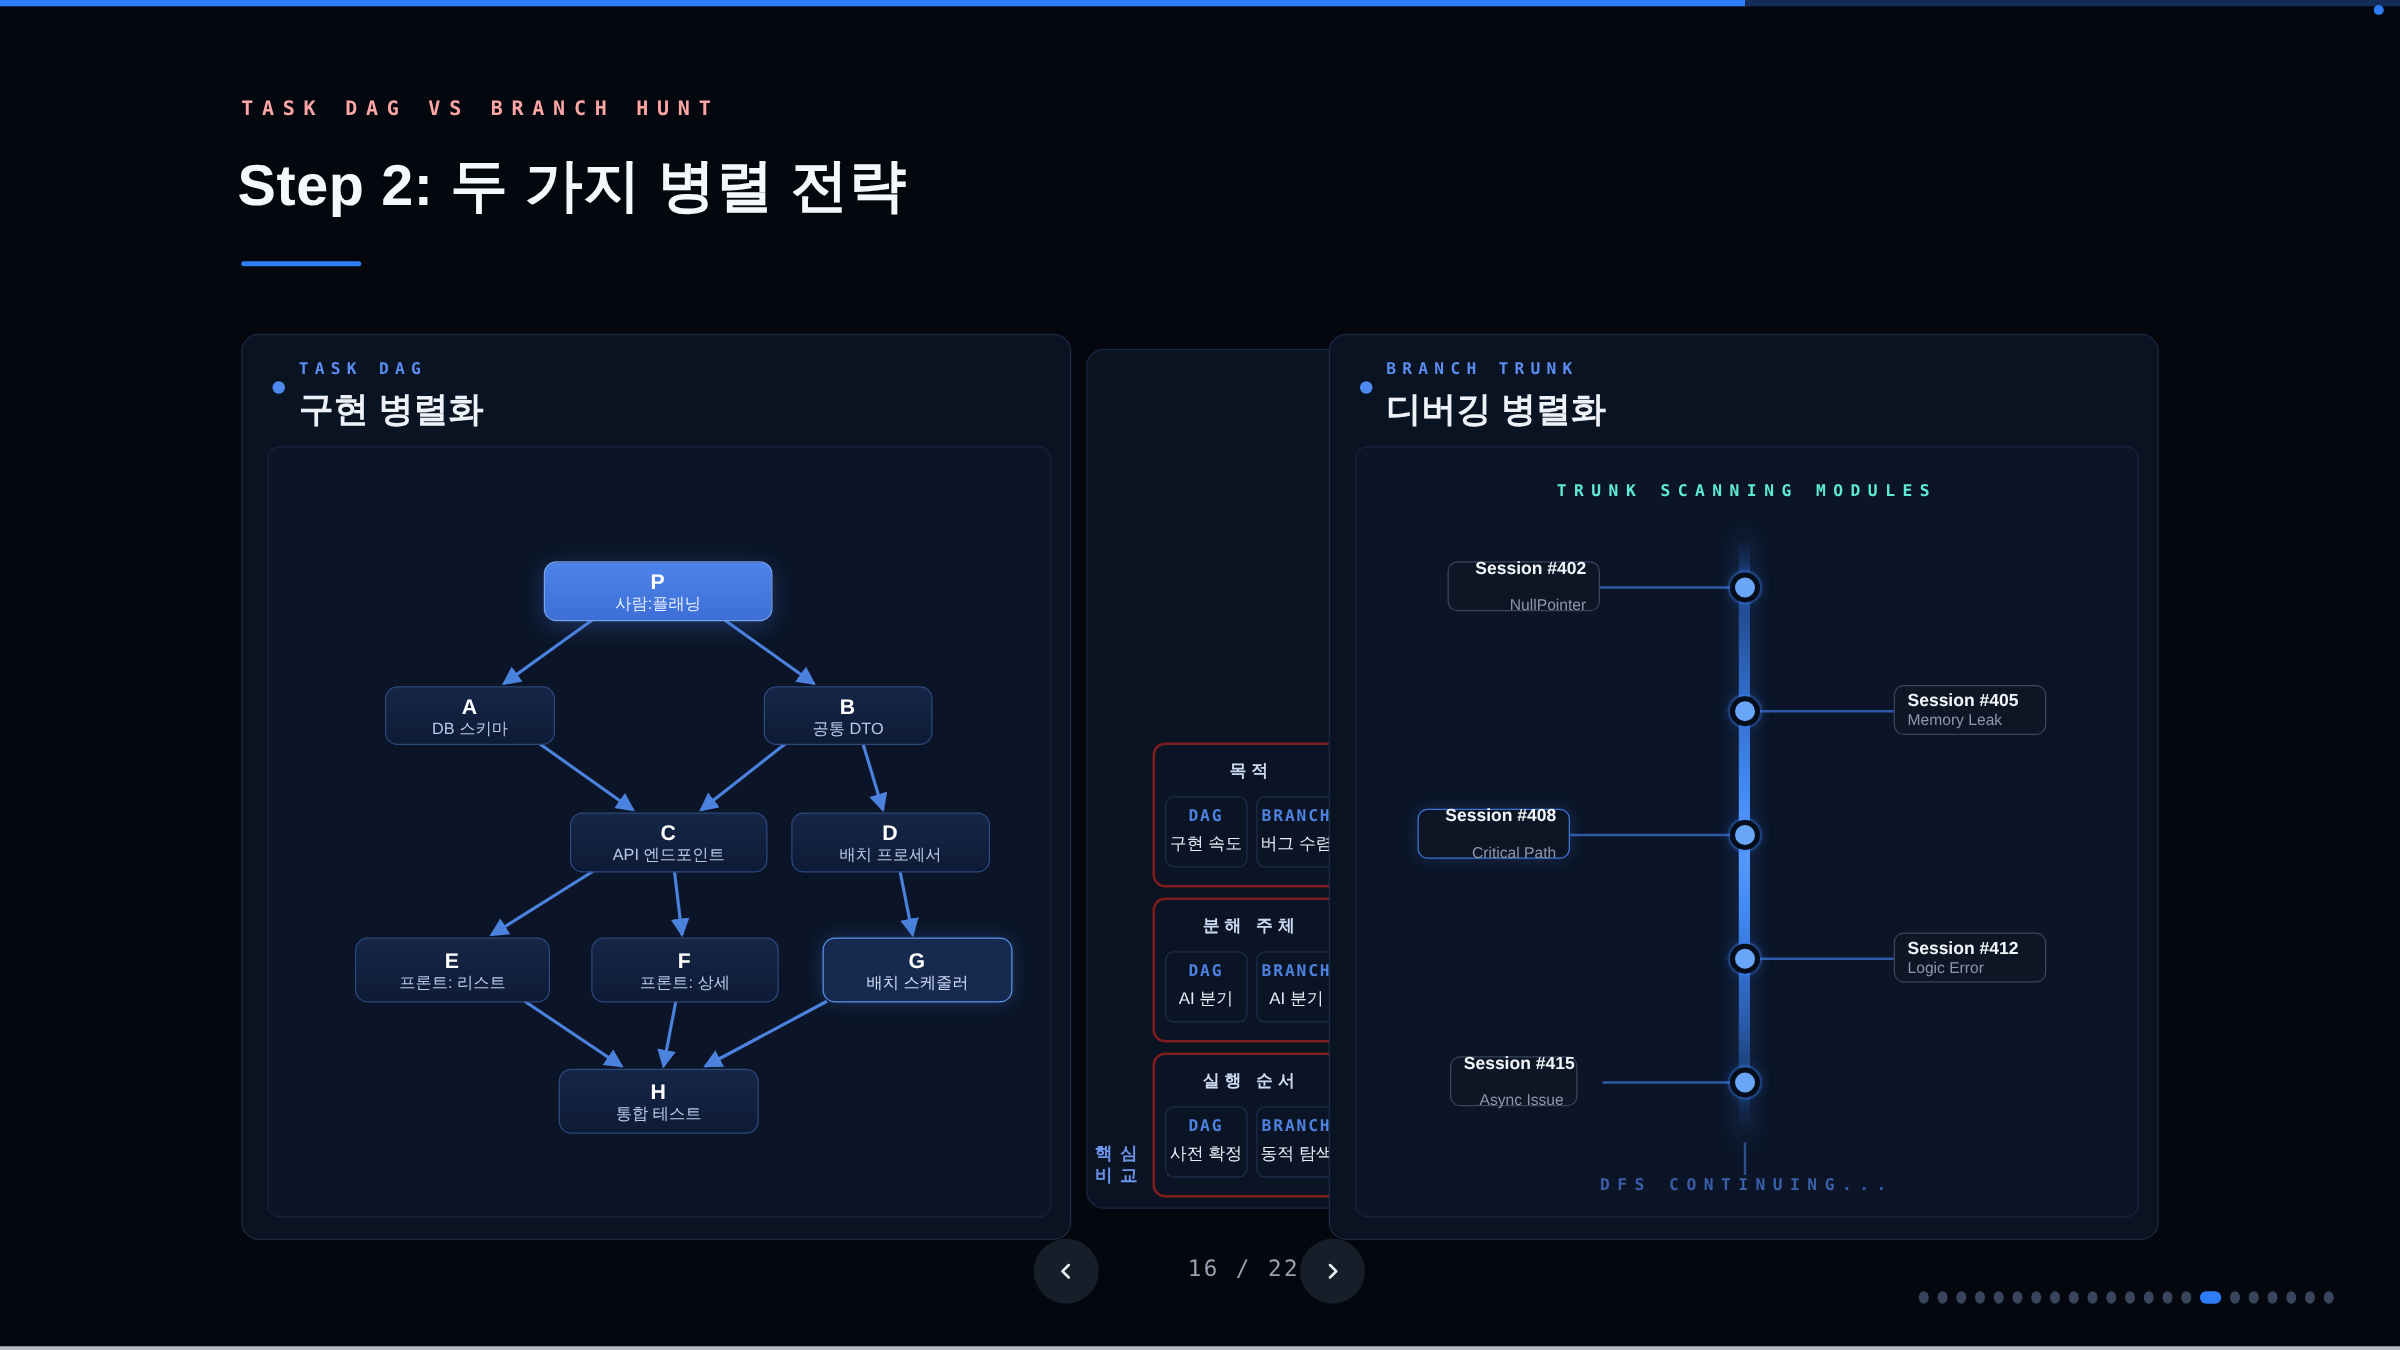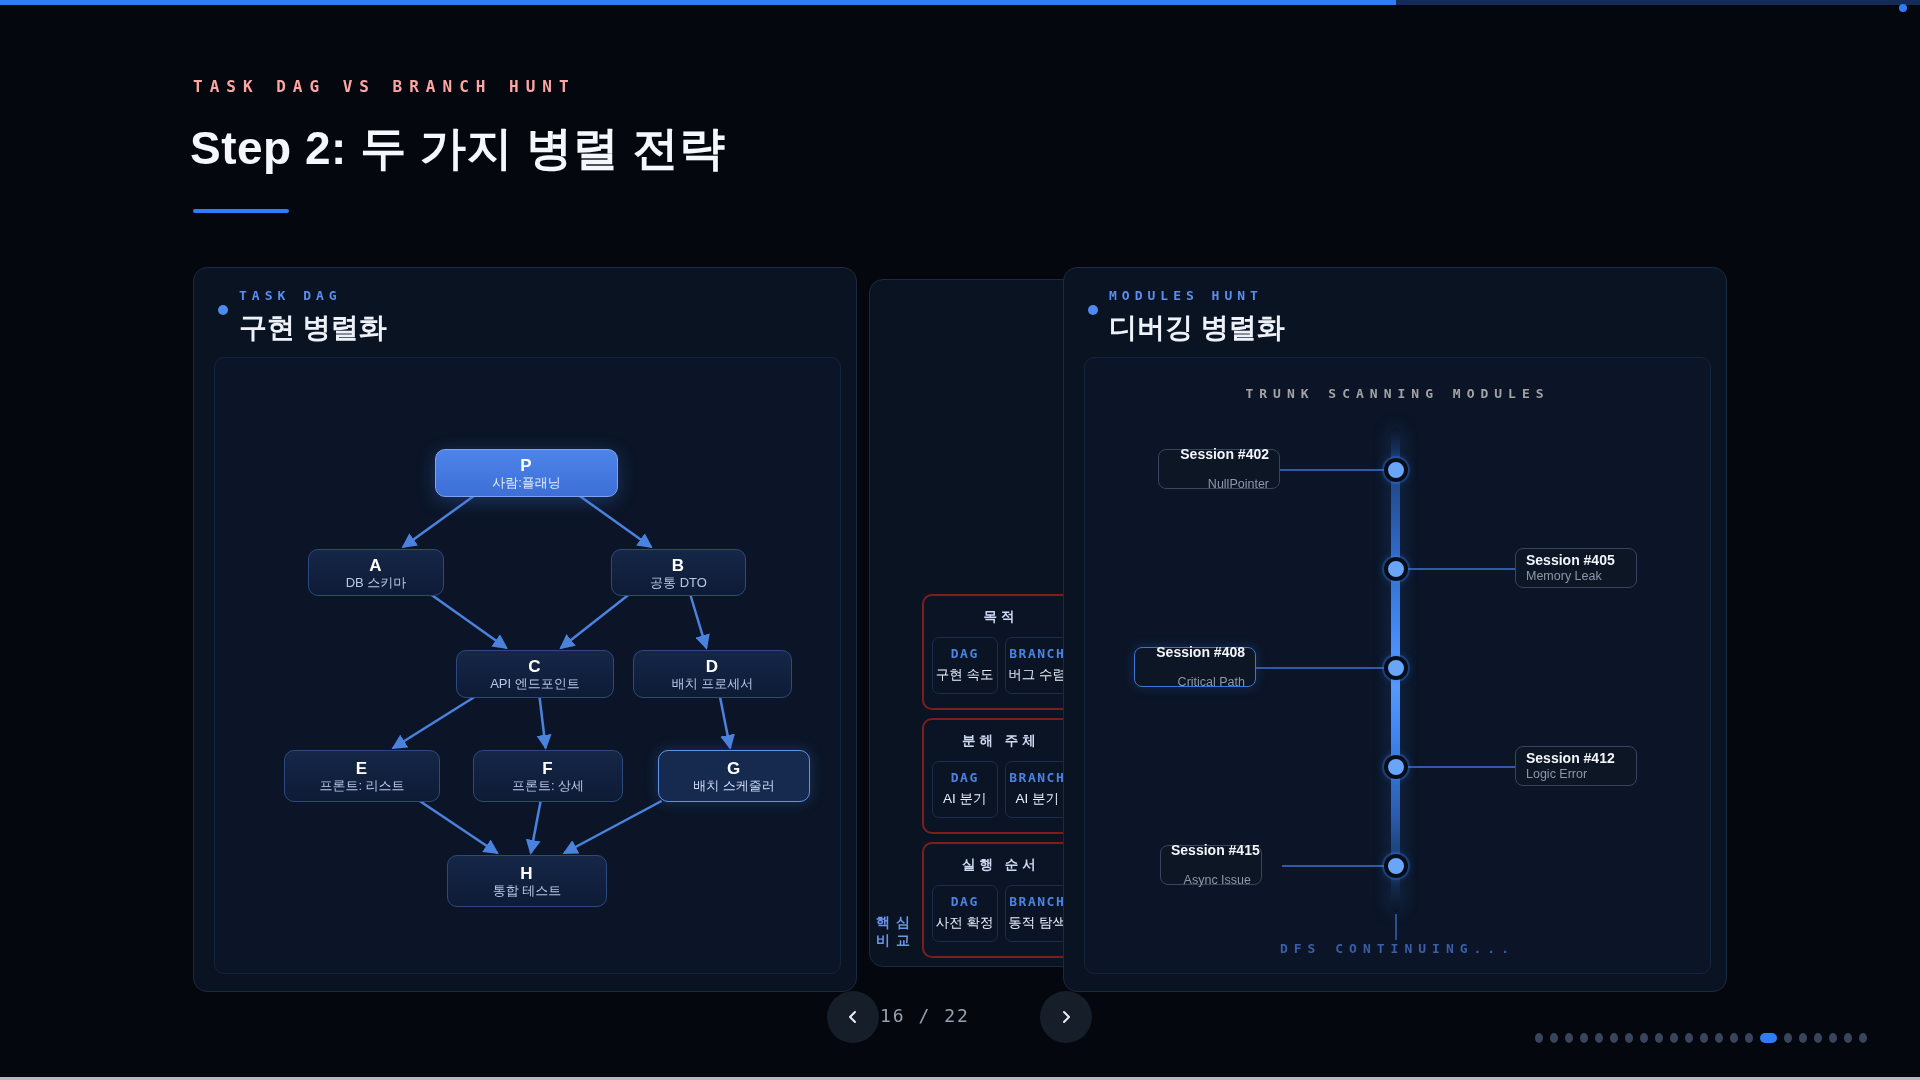--- a/index.html
+++ b/index.html
@@ -43,41 +43,41 @@
   
   .cmp-title{font-family:"DejaVu Sans Mono",monospace;font-size:14px;font-weight:700;letter-spacing:6px;color:#6b94e8;margin-bottom:16px;text-align:center;}
   .cmp-section{width:158px;box-sizing:border-box;border:2px solid #7f1d1d;border-radius:10px;padding:12px 8px 14px;margin:8px 0;background:rgba(13,22,40,.35);}
   .cmp-head{text-align:center;font-size:13.5px;font-weight:700;letter-spacing:4px;color:#cdd9f2;margin-bottom:11px;}
   .cmp-row{display:flex;justify-content:center;gap:7px;}
   .mini{width:69px;box-sizing:border-box;background:#0a1424;border:1px solid #1d2c4a;border-radius:7px;padding:8px 2px 9px;text-align:center;}
   .mini-label{font-family:"DejaVu Sans Mono",monospace;font-size:13px;font-weight:700;letter-spacing:1.5px;color:#4d82e0;margin-bottom:5px;}
   .mini-value{font-size:13.5px;color:#e9eff9;white-space:nowrap;}
 
   
-  .tl-title{position:absolute;left:0;top:28px;width:100%;text-align:center;font-family:"DejaVu Sans Mono",monospace;font-size:13px;font-weight:700;letter-spacing:6px;color:#a3a3a3;}
+  .tl-title{position:absolute;left:0;top:28px;width:100%;text-align:center;font-family:"DejaVu Sans Mono",monospace;font-size:13px;font-weight:700;letter-spacing:6px;color:#5eead4;}
   .trunk{position:absolute;left:306px;top:70px;width:9px;height:484px;border-radius:5px;
     background:linear-gradient(180deg,rgba(21,48,94,0) 0%,#1c3f7b 7%,#2f66c0 24%,#4289f4 42%,#5c9dff 51%,#4289f4 62%,#2a5cae 80%,#16345f 92%,rgba(22,52,95,0) 100%);
     box-shadow:0 0 18px rgba(64,134,244,.25);}
   .trunk-tail{position:absolute;left:310px;top:556px;width:2px;height:26px;background:#2a4f8f;}
   .tl-footer{position:absolute;left:0;top:583px;width:100%;text-align:center;font-family:"DejaVu Sans Mono",monospace;font-size:13px;font-weight:700;letter-spacing:6px;color:#3a5fa8;}
   .conn{position:absolute;height:2px;background:#2f5aa8;z-index:1;}
   .tdot{position:absolute;width:16px;height:16px;border-radius:50%;background:#6aa6f8;border:4px solid #060d1a;box-sizing:content-box;box-shadow:0 0 0 2px rgba(59,130,246,.28),0 0 10px rgba(59,130,246,.35);z-index:2;}
   .sbox{position:absolute;box-sizing:border-box;border-radius:8px;padding:4px 10px;background:rgba(13,22,38,.9);border:1px solid #39455c;display:flex;flex-direction:column;justify-content:center;z-index:3;}
   .sbox.hl{border-color:#3f74d8;box-shadow:0 0 12px rgba(63,116,216,.25);}
   .sbox.left{text-align:right;gap:13px;}
   .sbox.right{text-align:left;}
   .s-title{font-size:14px;font-weight:700;color:#f2f5fa;white-space:nowrap;line-height:1.25;}
   .s-issue{font-size:12.5px;color:#8d97a9;white-space:nowrap;line-height:1.2;}
 
   
   .pager-btn{position:absolute;top:991px;width:52px;height:52px;border-radius:50%;background:#161e2a;border:none;cursor:pointer;display:flex;align-items:center;justify-content:center;padding:0;}
   .pager-btn svg{display:block;}
   #btn-prev{left:827px;}
   #btn-next{left:1040px;}
-  .pager-label{position:absolute;left:880px;top:1005px;width:160px;text-align:left;font-family:"DejaVu Sans Mono",monospace;font-size:18px;color:#98a1b0;letter-spacing:2px;}
+  .pager-label{position:absolute;left:880px;top:1005px;width:160px;text-align:right;font-family:"DejaVu Sans Mono",monospace;font-size:18px;color:#98a1b0;letter-spacing:2px;}
   .nav-dots{position:absolute;top:1033px;right:53px;display:flex;align-items:center;gap:7px;}
   .nav-dot{width:8px;height:10px;border-radius:50%;background:#38455c;cursor:pointer;}
   .nav-dot.active{width:17px;height:10px;border-radius:5px;background:#2e7cf6;}
 
   .bottom-strip{position:absolute;left:0;bottom:0;width:100%;height:3px;background:#c8cdd4;opacity:.9;}
 </style>
 </head>
 <body>
 
 <div class="stage">
@@ -198,21 +198,21 @@
               <div class="mini-value">동적 탐색</div>
             </div>
           </div>
         </div>
       </div>
   </section>
 
   <section class="card card-right">
     <div class="card-head">
       <span class="head-dot"></span>
-      <div class="head-tag">MODULES HUNT</div>
+      <div class="head-tag">BRANCH TRUNK</div>
       <div class="head-sub">디버깅 병렬화</div>
     </div>
     <div class="inner" id="timeline-panel">
       <div class="tl-title">TRUNK SCANNING MODULES</div>
       <div class="trunk"></div>
       <div class="trunk-tail"></div>
       <div id="sessions">
           <div class="conn" style="left: 195px; top: 111px; width: 116px;"></div>
           <div class="tdot" style="left: 299px; top: 100px;"></div>
           <div class="sbox left" style="left: 73px; top: 91px; width: 122px; height: 40px;">

